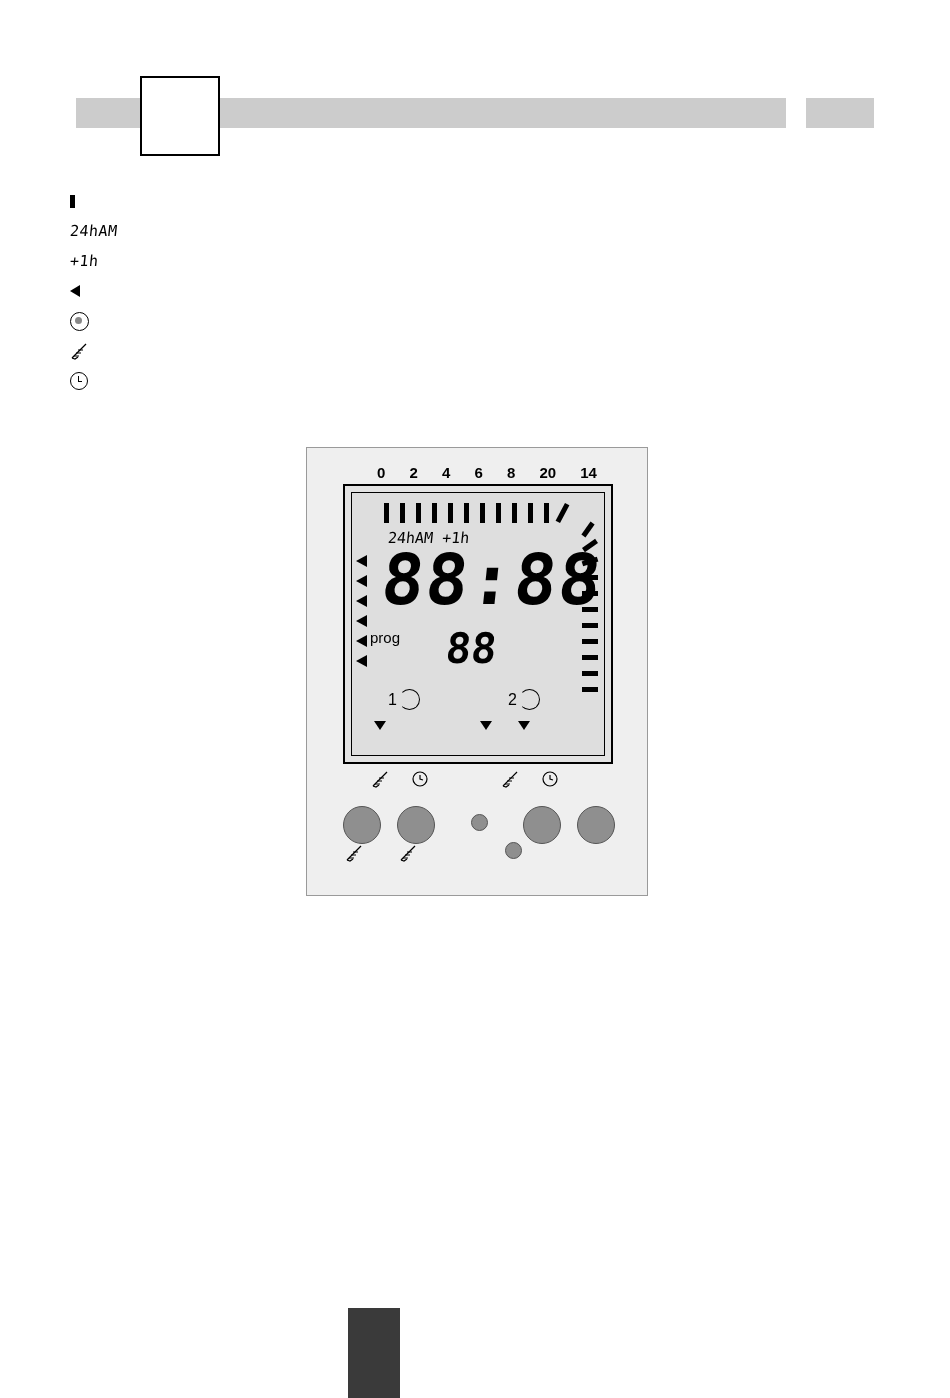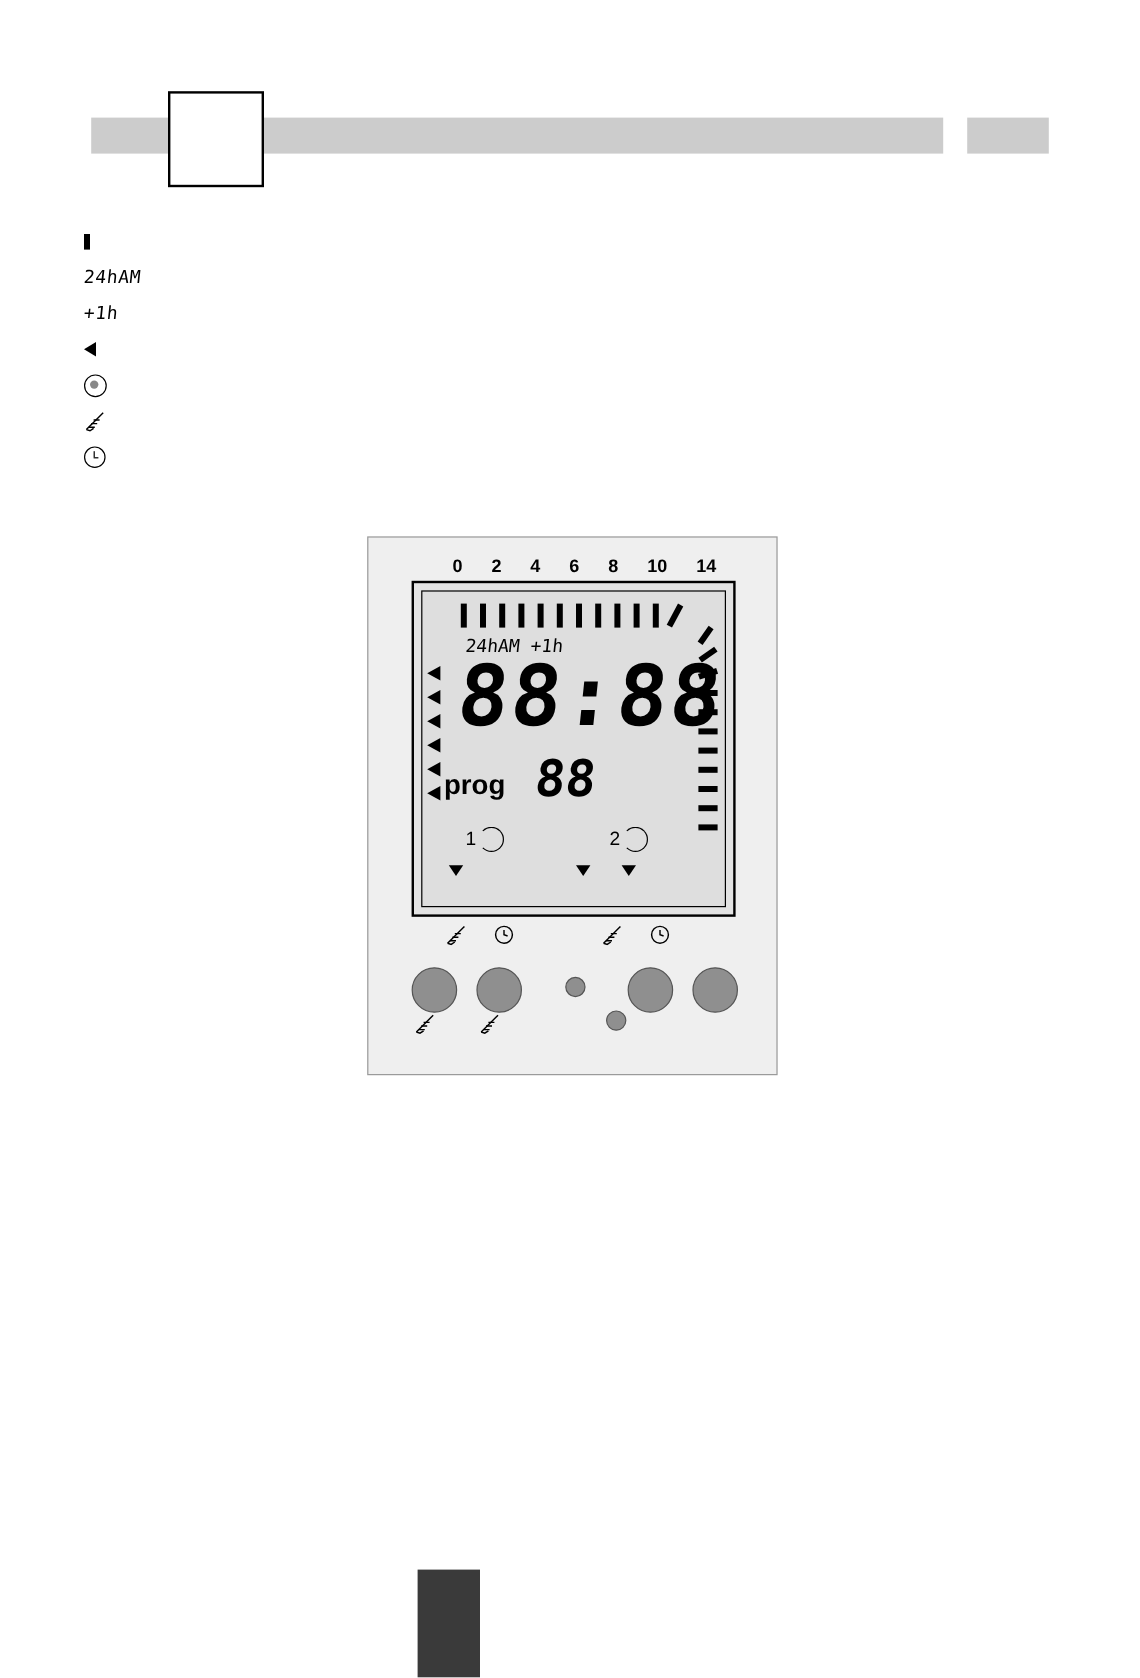--- a/index.html
+++ b/index.html
@@ -222,23 +222,23 @@
     font-weight: bold;
     letter-spacing: 2px;
     transform: skewX(-6deg);
     color: #000;
     line-height: 1;
   }
 
   .prog-label {
     position: absolute;
     left: 18px;
-    top: 148px;
-    font-size: 23px;
-    font-weight: bold;
+    top: 136px;
+    font-size: 15px;
+    font-weight: normal;
     color: #000;
   }
   .small-digits {
     position: absolute;
     left: 94px;
     top: 135px;
     font-family: "DejaVu Sans Mono", monospace;
     font-size: 42px;
     font-weight: bold;
     transform: skewX(-6deg);
@@ -372,21 +372,21 @@
 </div>
 
 <div class="device">
 
   <div class="scale-row">
     <span>0</span>
     <span>2</span>
     <span>4</span>
     <span>6</span>
     <span>8</span>
-    <span>10</span>
+    <span>20</span>
     <span>14</span>
   </div>
 
   <div class="lcd-outer">
     <div class="lcd-inner">
 
       <div class="tick-row">
         <span class="tick" style="left:0px"></span>
         <span class="tick" style="left:16px"></span>
         <span class="tick" style="left:32px"></span>

